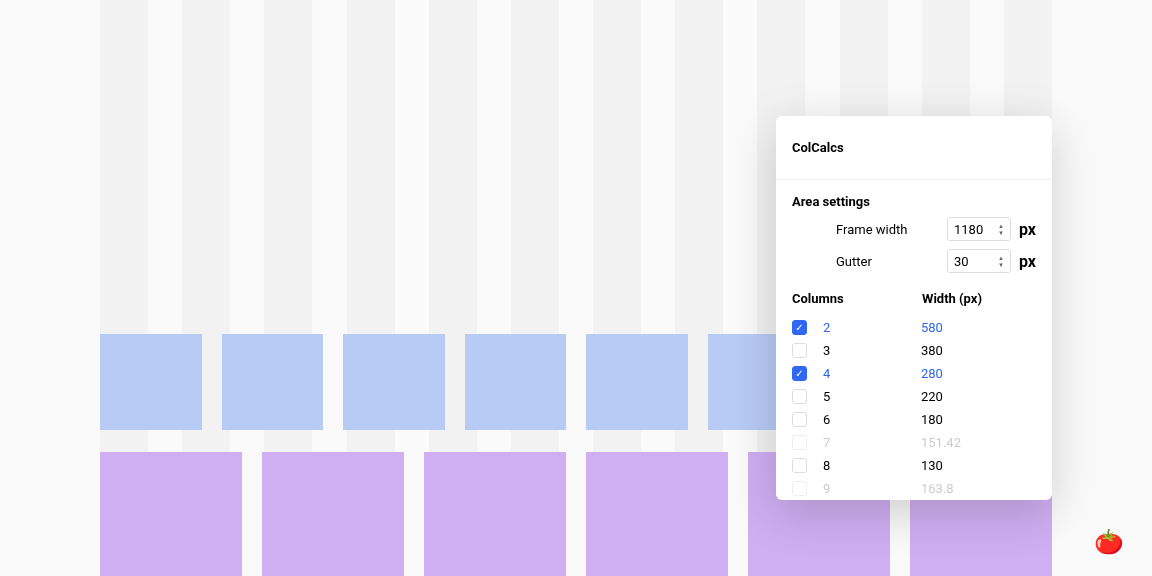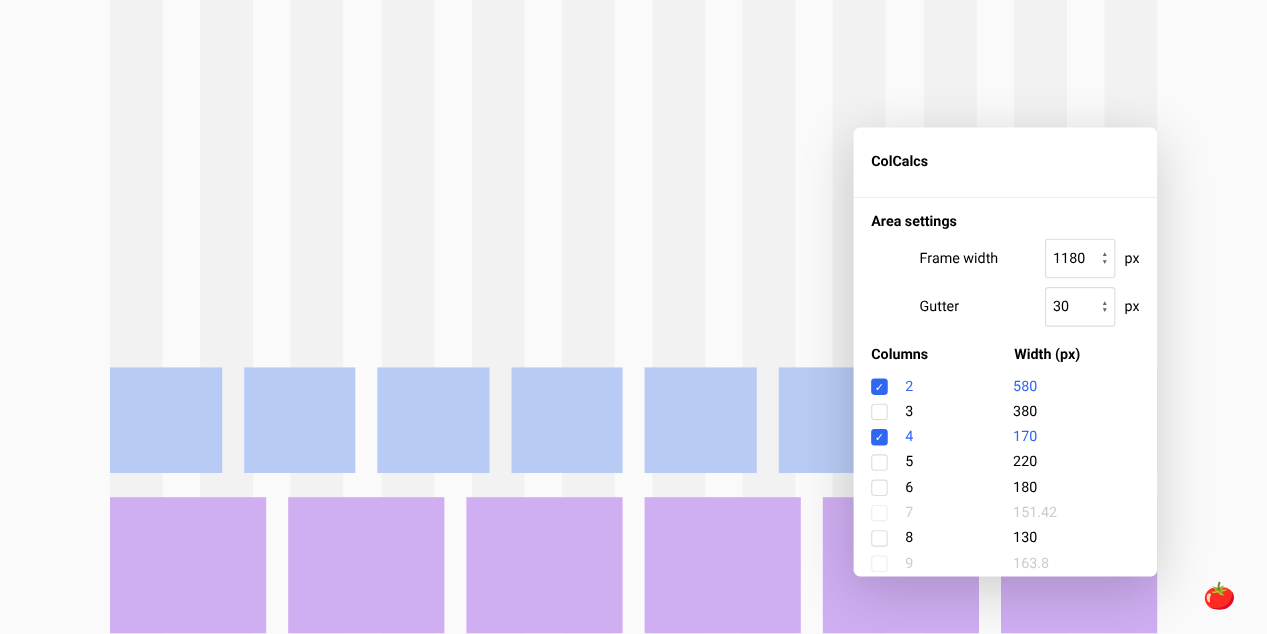--- a/index.html
+++ b/index.html
@@ -96,39 +96,39 @@
     font-size: 13px;
   }
   .settings-row .label { flex: 1; margin-left: 44px; }
   .settings-row .input-wrap {
     display: flex;
     align-items: center;
     gap: 8px;
   }
   .num-input {
     width: 64px;
-    height: 36px;
+    height: 24px;
     border: 1px solid #ddd;
     border-radius: 3px;
     display: flex;
     align-items: center;
     padding: 0 6px;
     font-size: 13px;
     position: relative;
   }
   .num-input .val { flex: 1; }
   .steppers {
     display: flex;
     flex-direction: column;
     gap: 1px;
     font-size: 6px;
     color: #666;
     line-height: 1;
   }
-  .unit { font-weight: 400; font-size: 13px; }
+  .unit { font-weight: 700; font-size: 16px; }
   .columns-header {
     display: flex;
     font-weight: 700;
     font-size: 13px;
     margin-top: 18px;
     margin-bottom: 10px;
   }
   .columns-header .ch-cols { flex: 0 0 130px; }
   .col-list { }
   .col-row {
@@ -252,21 +252,21 @@
           <span class="cw">580</span>
         </div>
         <div class="col-row">
           <span class="cb"></span>
           <span class="cn">3</span>
           <span class="cw">380</span>
         </div>
         <div class="col-row sel">
           <span class="cb">✓</span>
           <span class="cn">4</span>
-          <span class="cw">170</span>
+          <span class="cw">280</span>
         </div>
         <div class="col-row">
           <span class="cb"></span>
           <span class="cn">5</span>
           <span class="cw">220</span>
         </div>
         <div class="col-row">
           <span class="cb"></span>
           <span class="cn">6</span>
           <span class="cw">180</span>

